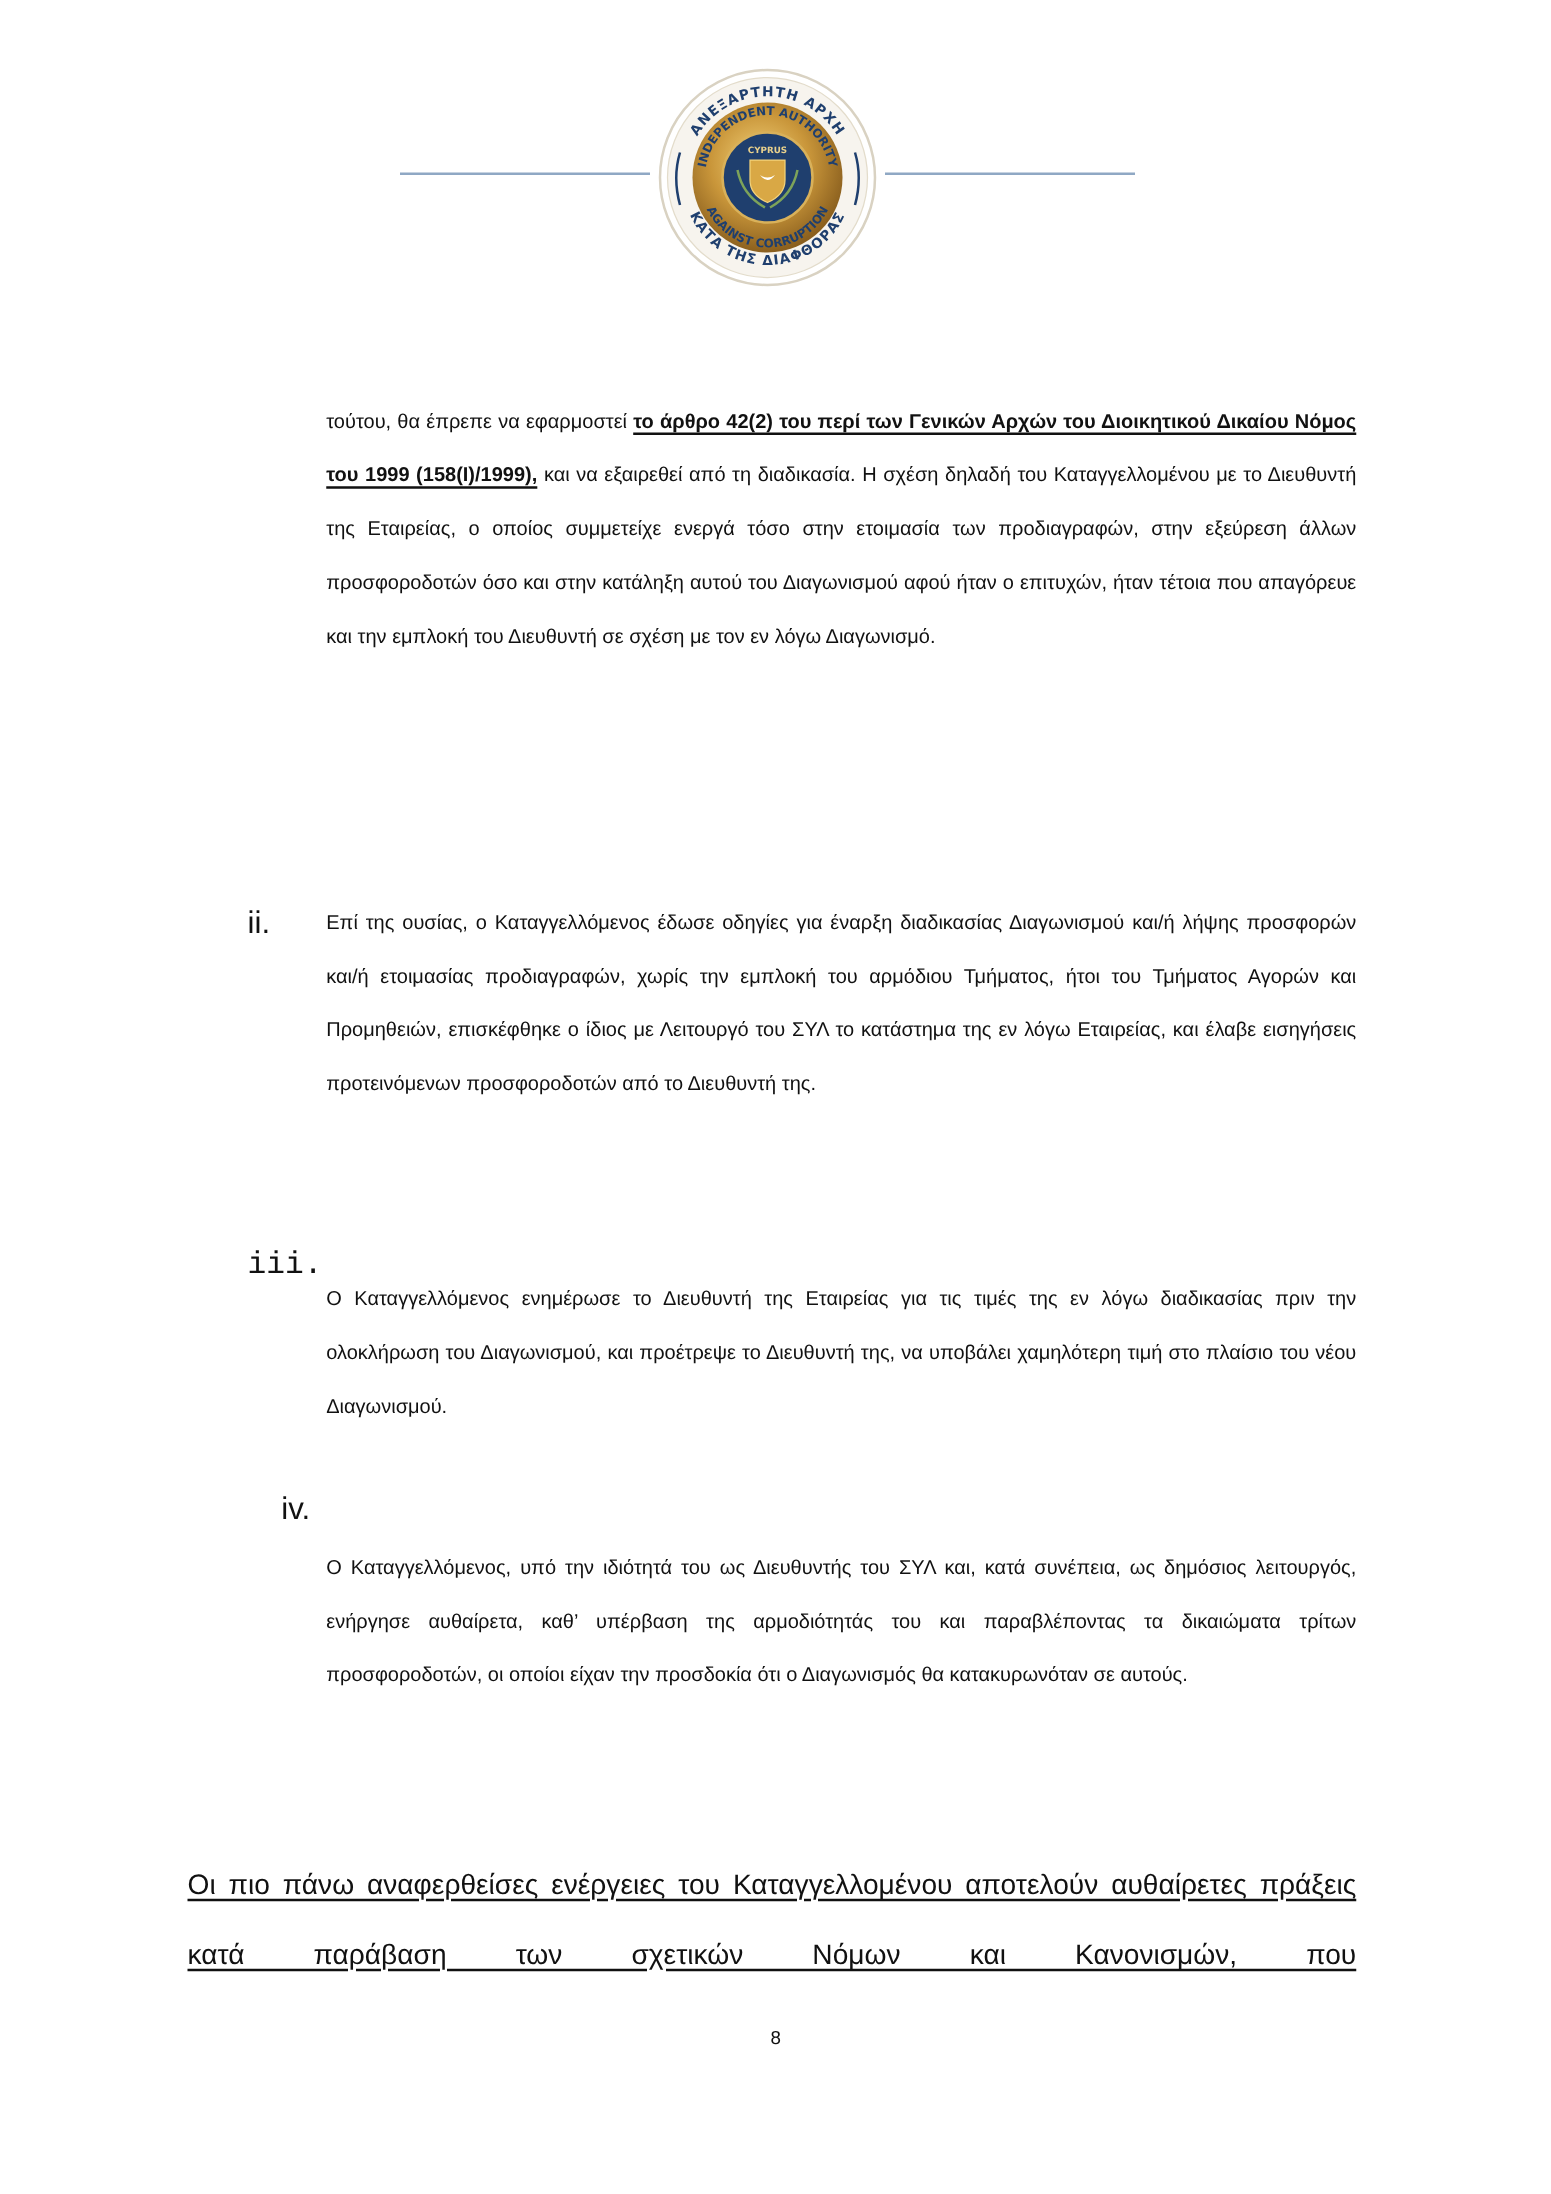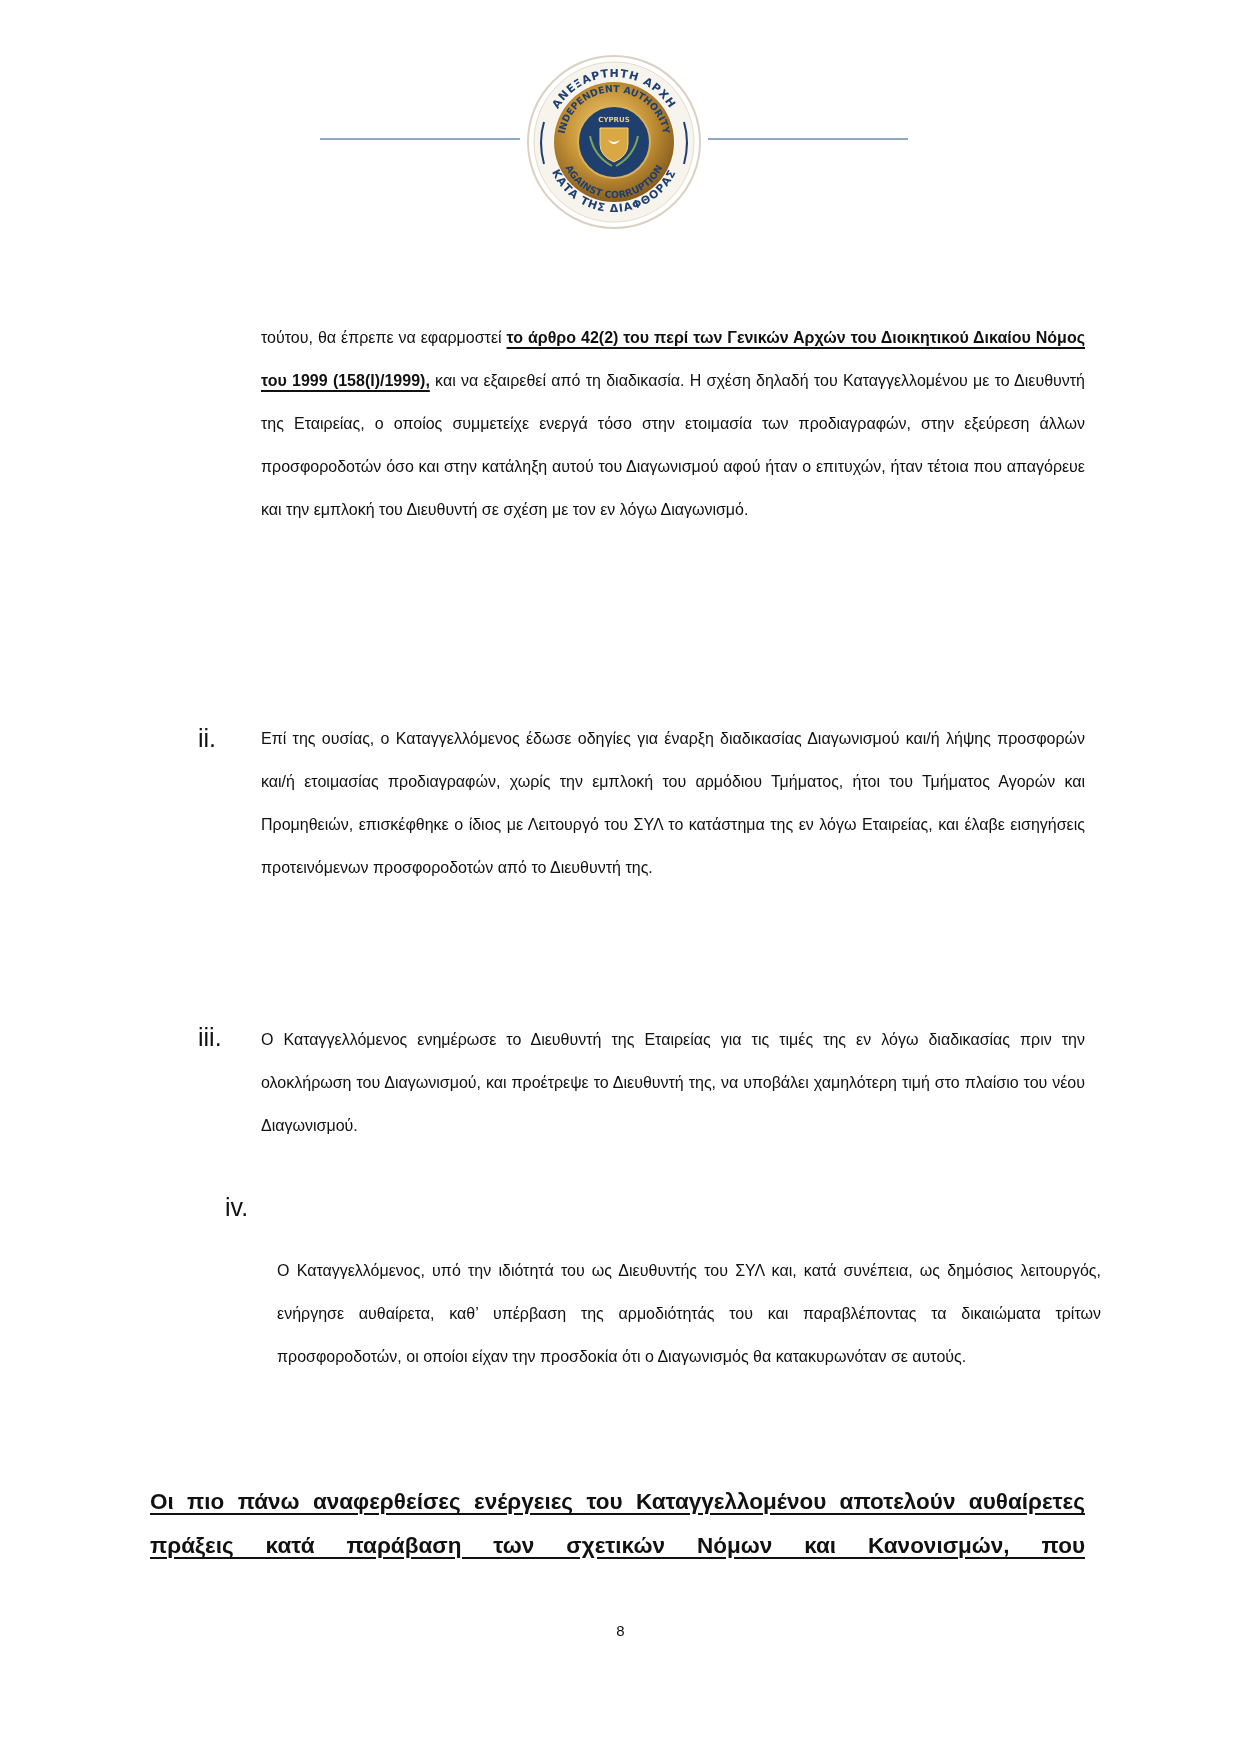--- a/index.html
+++ b/index.html
@@ -66,22 +66,22 @@
       line-height: 43px;
       left: 198px;
       width: 50px;
     }
     .conclusion {
       position: absolute;
       left: 150px;
       width: 935px;
       top: 1480px;
       font-size: 22.5px;
-      line-height: 44px;
-      font-weight: bold;
+      line-height: 56px;
+      font-weight: normal;
       text-decoration: underline;
       text-decoration-thickness: 2px;
       text-underline-offset: 4px;
       text-align: justify;
       text-align-last: justify;
     }
     .page-number {
       position: absolute;
       top: 1622px;
       left: 0;
@@ -136,22 +136,22 @@
   </svg>
 </div>
 
 <div class="content">
 
   <p class="para body-block" style="top: 316px; margin: 0;"><span>τούτου, θα έπρεπε να εφαρμοστεί </span><span class="b-u">το άρθρο 42(2) του περί των Γενικών Αρχών του Διοικητικού Δικαίου Νόμος του 1999 (158(I)/1999),</span><span> και να εξαιρεθεί από τη διαδικασία. Η σχέση δηλαδή του Καταγγελλομένου με το Διευθυντή της Εταιρείας, ο οποίος συμμετείχε ενεργά τόσο στην ετοιμασία των προδιαγραφών, στην εξεύρεση άλλων προσφοροδοτών όσο και στην κατάληξη αυτού του Διαγωνισμού αφού ήταν ο επιτυχών, ήταν τέτοια που απαγόρευε και την εμπλοκή του Διευθυντή σε σχέση με τον εν λόγω Διαγωνισμό.</span></p>
 
   <div class="list-num" style="top: 717px;">ii.</div>
   <p class="para body-block" style="top: 717px; margin: 0;">Επί της ουσίας, ο Καταγγελλόμενος έδωσε οδηγίες για έναρξη διαδικασίας Διαγωνισμού και/ή λήψης προσφορών και/ή ετοιμασίας προδιαγραφών, χωρίς την εμπλοκή του αρμόδιου Τμήματος, ήτοι του Τμήματος Αγορών και Προμηθειών, επισκέφθηκε ο ίδιος με Λειτουργό του ΣΥΛ το κατάστημα της εν λόγω Εταιρείας, και έλαβε εισηγήσεις προτεινόμενων προσφοροδοτών από το Διευθυντή της.</p>
 
-  <div class="list-num" style="top: 1016px;">iii.</div>
+  <div class="list-num" style="top: 990px; font-family: Liberation Mono, monospace;">iii.</div>
   <p class="para body-block" style="top: 1018px; margin: 0;">Ο Καταγγελλόμενος ενημέρωσε το Διευθυντή της Εταιρείας για τις τιμές της εν λόγω διαδικασίας πριν την ολοκλήρωση του Διαγωνισμού, και προέτρεψε το Διευθυντή της, να υποβάλει χαμηλότερη τιμή στο πλαίσιο του νέου Διαγωνισμού.</p>
 
   <div class="list-num" style="top: 1186px; margin-left: 27px;">iv.</div>
-  <p class="para body-block" style="top: 1233px; margin: 16px;">Ο Καταγγελλόμενος, υπό την ιδιότητά του ως Διευθυντής του ΣΥΛ και, κατά συνέπεια, ως δημόσιος λειτουργός, ενήργησε αυθαίρετα, καθ’ υπέρβαση της αρμοδιότητάς του και παραβλέποντας τα δικαιώματα τρίτων προσφοροδοτών, οι οποίοι είχαν την προσδοκία ότι ο Διαγωνισμός θα κατακυρωνόταν σε αυτούς.</p>
+  <p class="para body-block" style="top: 1233px; margin: 0;">Ο Καταγγελλόμενος, υπό την ιδιότητά του ως Διευθυντής του ΣΥΛ και, κατά συνέπεια, ως δημόσιος λειτουργός, ενήργησε αυθαίρετα, καθ’ υπέρβαση της αρμοδιότητάς του και παραβλέποντας τα δικαιώματα τρίτων προσφοροδοτών, οι οποίοι είχαν την προσδοκία ότι ο Διαγωνισμός θα κατακυρωνόταν σε αυτούς.</p>
 
   <p class="conclusion" style="margin: 0;">Οι πιο πάνω αναφερθείσες ενέργειες του Καταγγελλομένου αποτελούν αυθαίρετες πράξεις κατά παράβαση των σχετικών Νόμων και Κανονισμών, που</p>
 </div>
 
 <div class="page-number">8</div>
 
 </body></html>

